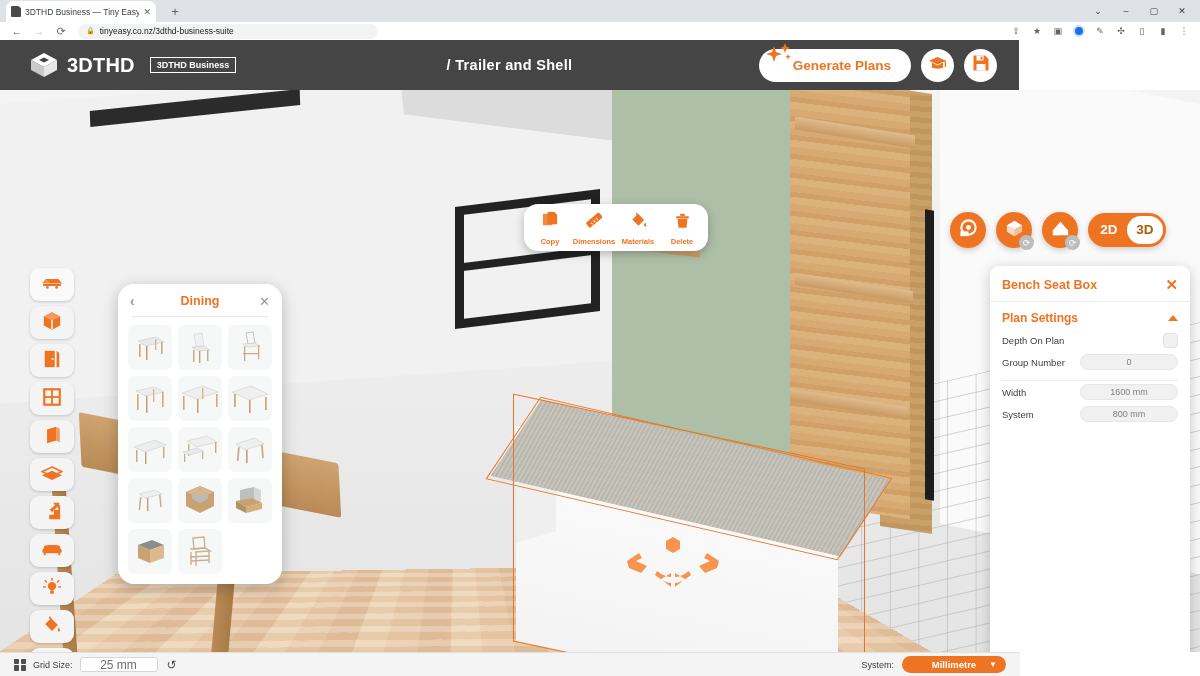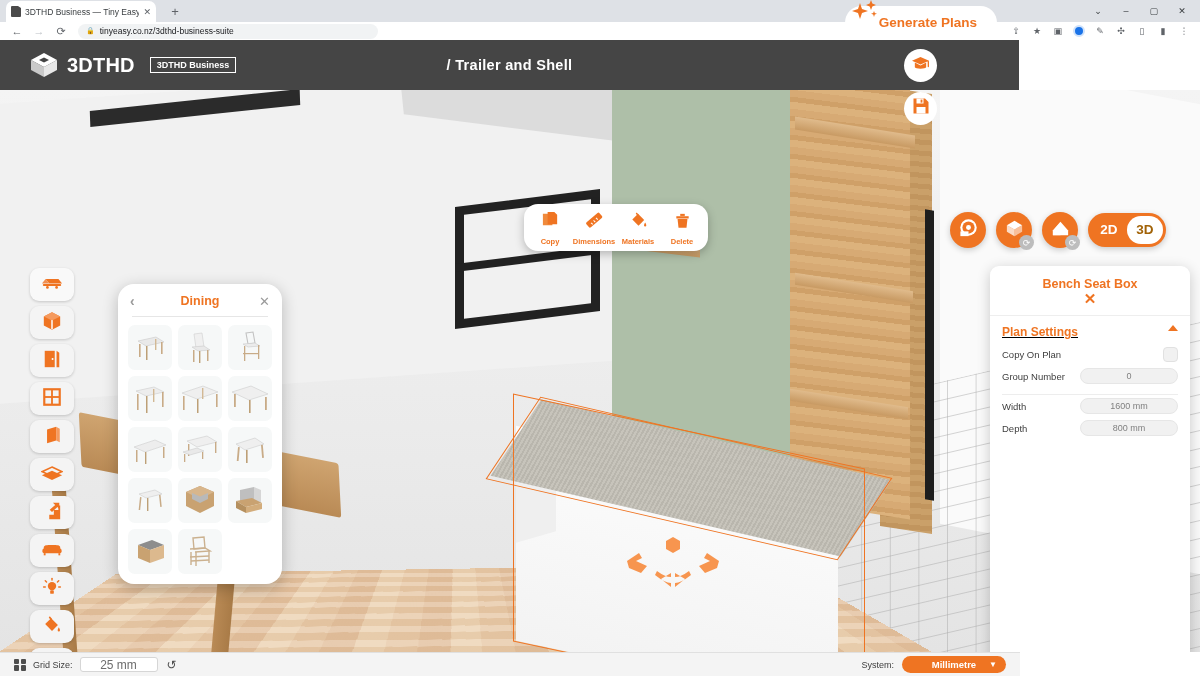--- a/index.html
+++ b/index.html
@@ -44,21 +44,21 @@
   
   .app-header { position: absolute; top: 40px; left: 0; width: 1019px; height: 50px;
      background: #454545; display: flex; align-items: center; }
   .logo-wrap { display: flex; align-items: center; gap: 9px; margin-left: 30px; }
   .logo-cube { width: 28px; height: 26px; position: relative; }
   .logo-text { color: #fff; font-size: 20px; font-weight: bold; letter-spacing: .2px; }
   .logo-badge { border: 1.5px solid #fff; color: #fff; font-size: 9px; font-weight: bold;
      padding: 2px 6px; margin-left: 6px; }
   .header-title { position: absolute; left: 0; right: 0; text-align: center; color: #fff;
      font-size: 14.5px; font-weight: bold; letter-spacing: .3px; pointer-events: none; }
-  .header-right { margin-left: auto; display: flex; align-items: center; gap: 10px; margin-right: 22px; z-index: 2; flex-direction: column; }
+  .header-right { margin-left: auto; display: flex; align-items: center; gap: 10px; margin-right: 22px; z-index: 2; }
   .gen-btn { background: #fff; border-radius: 20px; height: 33px; display: flex; align-items: center;
      padding: 0 20px 0 34px; position: relative; }
   .gen-btn .label { color: #ef7422; font-size: 13.5px; font-weight: bold; }
   .sparkle { position: absolute; left: 6px; top: -7px; width: 28px; height: 28px; }
   .circ-btn { width: 33px; height: 33px; border-radius: 50%; background: #fff;
      display: flex; align-items: center; justify-content: center; }
 
   
   .canvas { position: absolute; top: 90px; left: 0; width: 1200px; height: 562px; overflow: hidden;
      background: #f2f2f2; }
@@ -153,24 +153,24 @@
      background: #bdbdbd; display: flex; align-items: center; justify-content: center; font-size: 9px; color: #fff; }
   .dtoggle { width: 78px; height: 34px; border-radius: 18px; background: #ef7422; display: flex;
      align-items: center; padding: 3px; box-shadow: 0 2px 6px rgba(0,0,0,.2); }
   .dseg { flex: 1; text-align: center; font-size: 13.5px; font-weight: bold; color: #fff; line-height: 28px; border-radius: 14px; }
   .dseg.on { background: #fff; color: #a16207; }
 
   
   .props { position: absolute; right: 10px; top: 176px; width: 200px; height: 402px;
      background: #fff; border-radius: 9px; box-shadow: 0 3px 14px rgba(0,0,0,.2); overflow: hidden; }
   .props-head { display: flex; align-items: center; justify-content: space-between;
-     padding: 11px 12px 9px; border-bottom: 1px solid #eee; flex-direction: column; }
+     padding: 11px 12px 9px; border-bottom: 1px solid #eee; }
   .props-title { font-size: 12.5px; font-weight: bold; color: #ef7422; }
   .props-x { font-size: 15px; color: #ef7422; font-weight: bold; line-height: 1; }
-  .sec-head { display: flex; align-items: flex-start; justify-content: space-between; padding: 9px 12px 5px; text-decoration: underline; }
+  .sec-head { display: flex; align-items: center; justify-content: space-between; padding: 9px 12px 5px; }
   .sec-title { font-size: 12px; font-weight: bold; color: #ef7422; }
   .caret { width: 0; height: 0; border-left: 5px solid transparent; border-right: 5px solid transparent;
      border-bottom: 6px solid #ef7422; }
   .prow { display: flex; align-items: center; padding: 3px 12px; gap: 6px; }
   .plabel { font-size: 9.5px; color: #3e3e3e; width: 72px; flex: 0 0 auto; }
   .pfield { flex: 1; height: 16px; background: #f1f1f1; border-radius: 8px; border: 1px solid #e6e6e6;
      font-size: 9px; color: #808080; display: flex; align-items: center; justify-content: center; }
   .pcheck { width: 15px; height: 15px; border-radius: 4px; background: #f1f1f1; border: 1px solid #e1e1e1; margin-left: auto; }
   .psep { height: 1px; background: #ededed; margin: 7px 12px 0; }
 
@@ -634,35 +634,35 @@
       <div class="props-head">
         <span class="props-title">Bench Seat Box</span>
         <span class="props-x">✕</span>
       </div>
 
       <div class="sec-head">
         <span class="sec-title">Plan Settings</span>
         <span class="caret"></span>
       </div>
       <div class="prow">
-        <span class="plabel">Copy On Plan</span>
+        <span class="plabel">Depth On Plan</span>
         <span class="pcheck"></span>
       </div>
       <div class="prow">
         <span class="plabel">Group Number</span>
         <span class="pfield">0</span>
       </div>
       <div class="psep"></div>
 
       <div class="prow">
         <span class="plabel">Width</span>
         <span class="pfield">1600 mm</span>
       </div>
       <div class="prow">
-        <span class="plabel">Depth</span>
+        <span class="plabel">System</span>
         <span class="pfield">800 mm</span>
       </div>
     </div>
   </div>
 
   <div class="bottom">
     <span class="grid-ic">
         <span></span>
         <span></span>
         <span></span>

